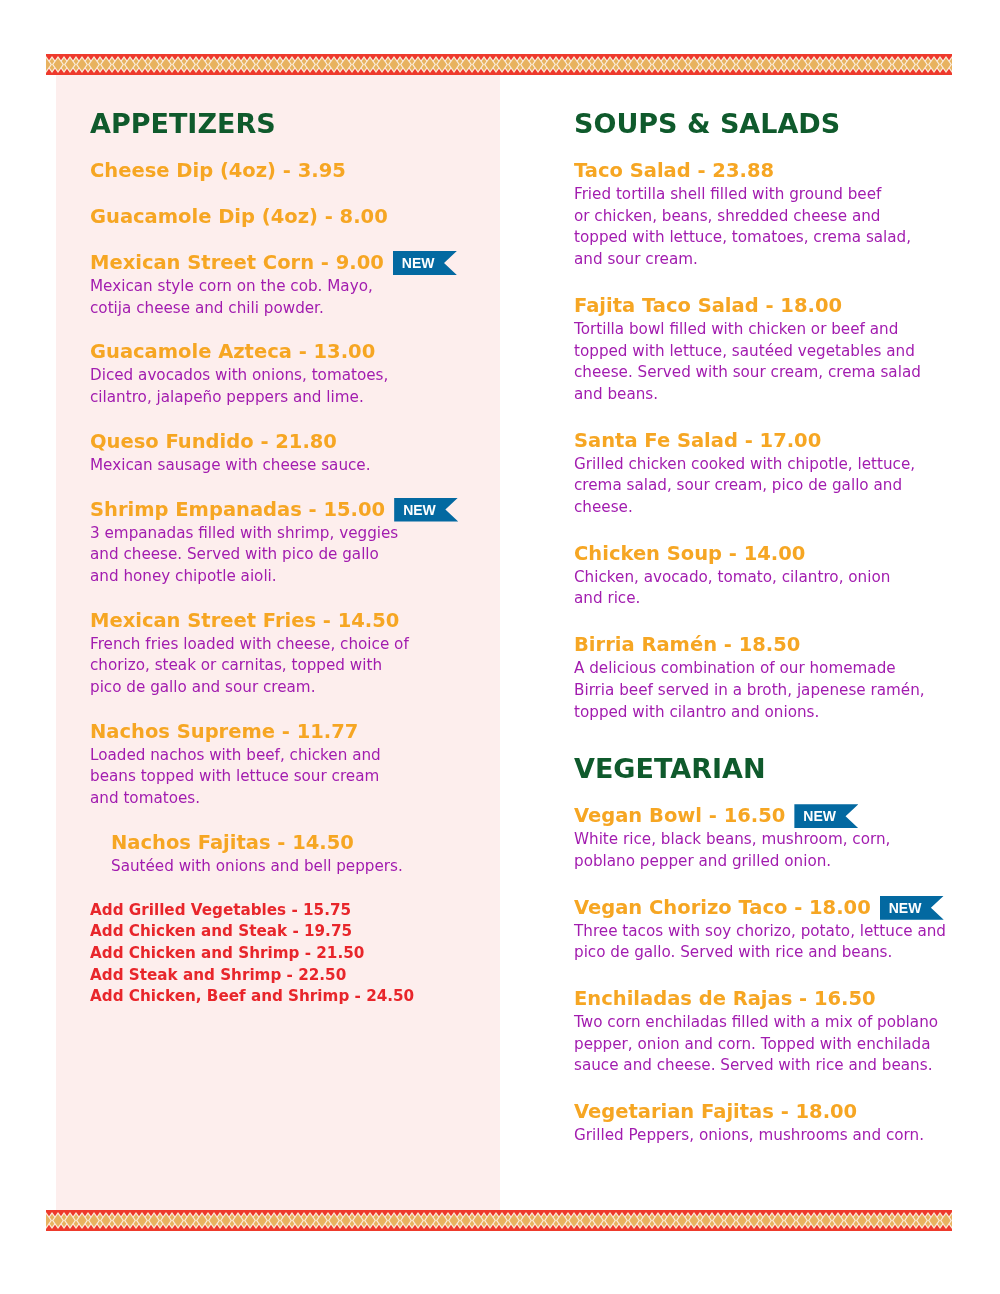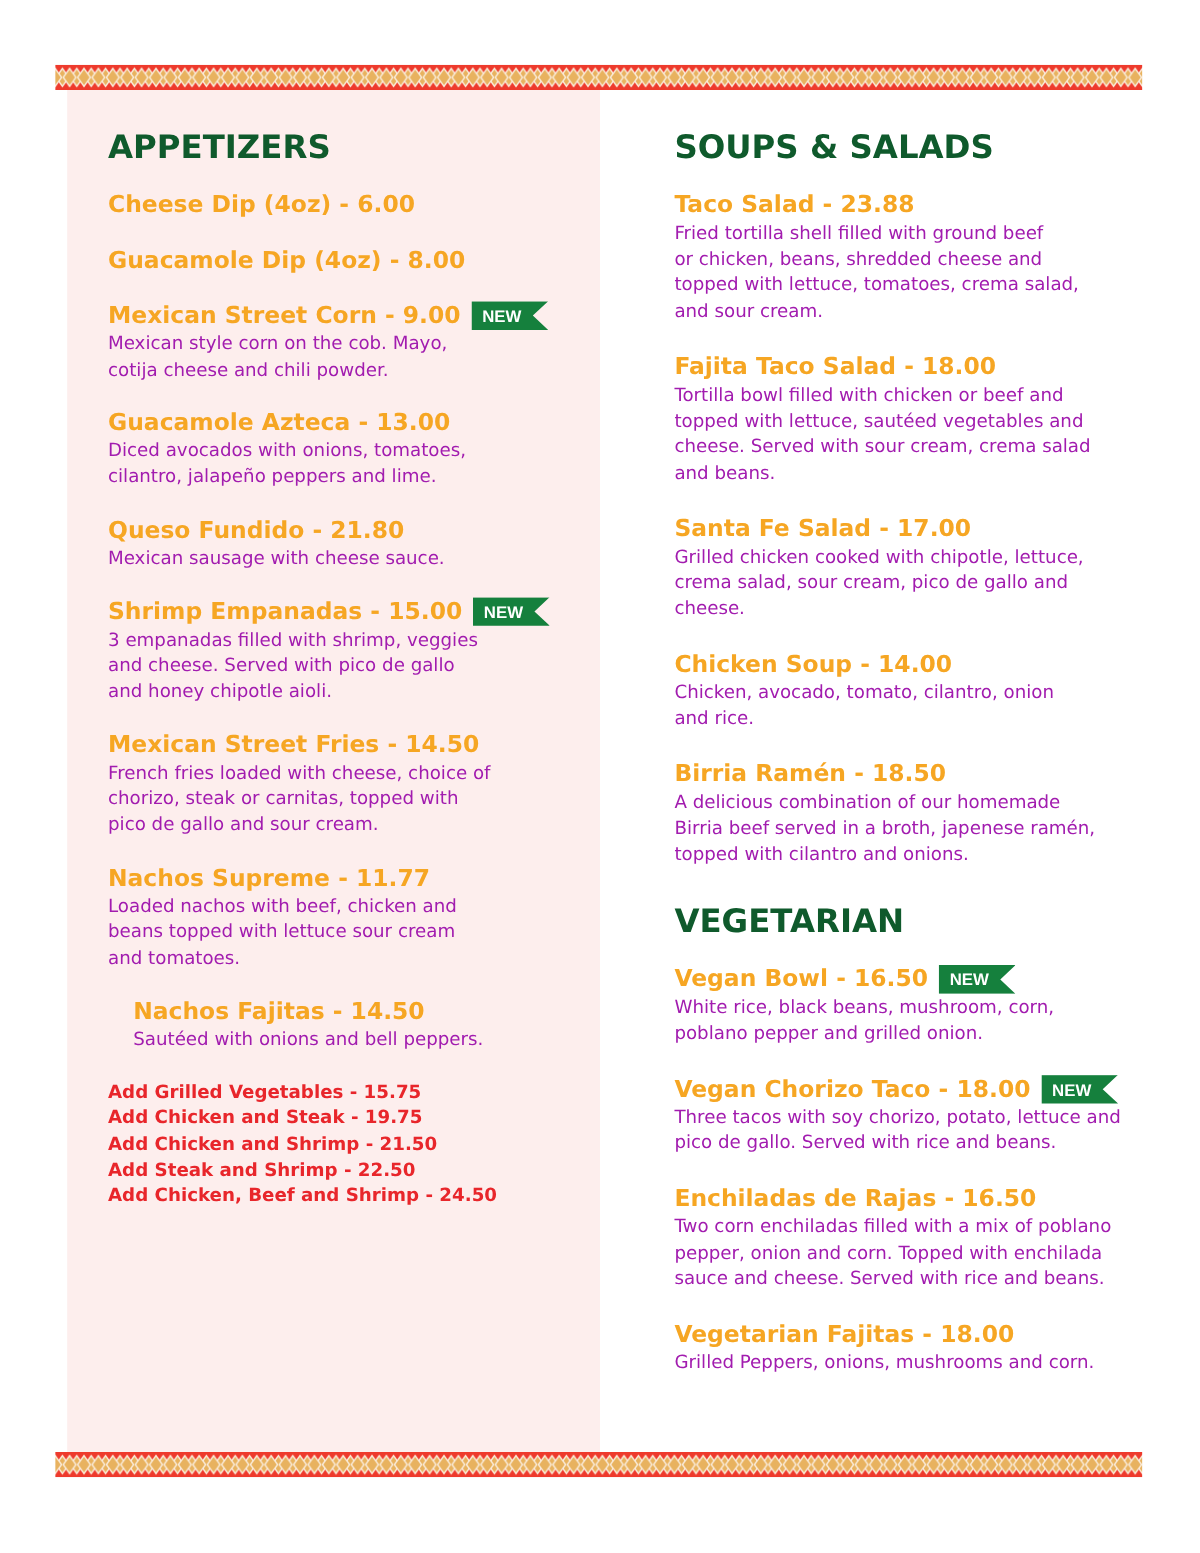--- a/index.html
+++ b/index.html
@@ -24,40 +24,40 @@
   .border-strip svg { display: block; }
   #border-top { top: 54px; }
   #border-bottom { top: 1210px; }
 
   .left-panel {
     position: absolute; left: 56px; top: 75px; width: 444px; height: 1135px;
     background: #fdeeed;
   }
   .col { position: absolute; top: 100px; }
   #col-left { left: 90px; width: 390px; }
-  #col-right { left: 562px; width: 400px; }
+  #col-right { left: 574px; width: 400px; }
 
   .section-title {
     color: #0f5a2c; font-weight: bold; font-size: 27px; line-height: 48px;
     margin: 0; letter-spacing: 0px;
     font-family: "DejaVu Sans", sans-serif;
   }
   .item { margin: 0; }
   .item-title {
     color: #f6a623; font-weight: bold; font-size: 19.5px; line-height: 26px;
     display: flex; align-items: center; white-space: nowrap;
   }
   .item-desc {
     color: #a21caf; font-size: 15.2px; line-height: 21.7px; white-space: pre-line;
   }
   .badge {
     display: inline-block; position: relative; margin-left: 9px;
     height: 24px; width: 64px; color: #fff; font-weight: bold;
     font-size: 14px; line-height: 24px; padding-left: 9px; box-sizing: border-box;
-    background: #15803d;
+    background: #0369a1;
     clip-path: polygon(0 0, 100% 0, 80% 50%, 100% 100%, 0 100%);
     font-family: "Liberation Sans", sans-serif;
   }
   .addons { margin-top: 22px; }
   .addon {
     color: #e8262b; font-weight: bold; font-size: 15.2px; line-height: 21.7px;
   }
 </style>
 </head>
 <body>
@@ -80,21 +80,21 @@
 </div>
 
 <div class="left-panel"></div>
 
 <div class="col" id="col-left">
   <section>
     <h2 class="section-title" style="margin-bottom:10px">APPETIZERS</h2>
     <div id="left-items">
         <div class="item">
           <div class="item-title">
-            <span>Cheese Dip (4oz) - 6.00</span>
+            <span>Cheese Dip (4oz) - 3.95</span>
           </div>
         </div>
         <div class="item" style="margin-top: 20px;">
           <div class="item-title">
             <span>Guacamole Dip (4oz) - 8.00</span>
           </div>
         </div>
         <div class="item" style="margin-top: 20px;">
           <div class="item-title">
             <span>Mexican Street Corn - 9.00</span>

